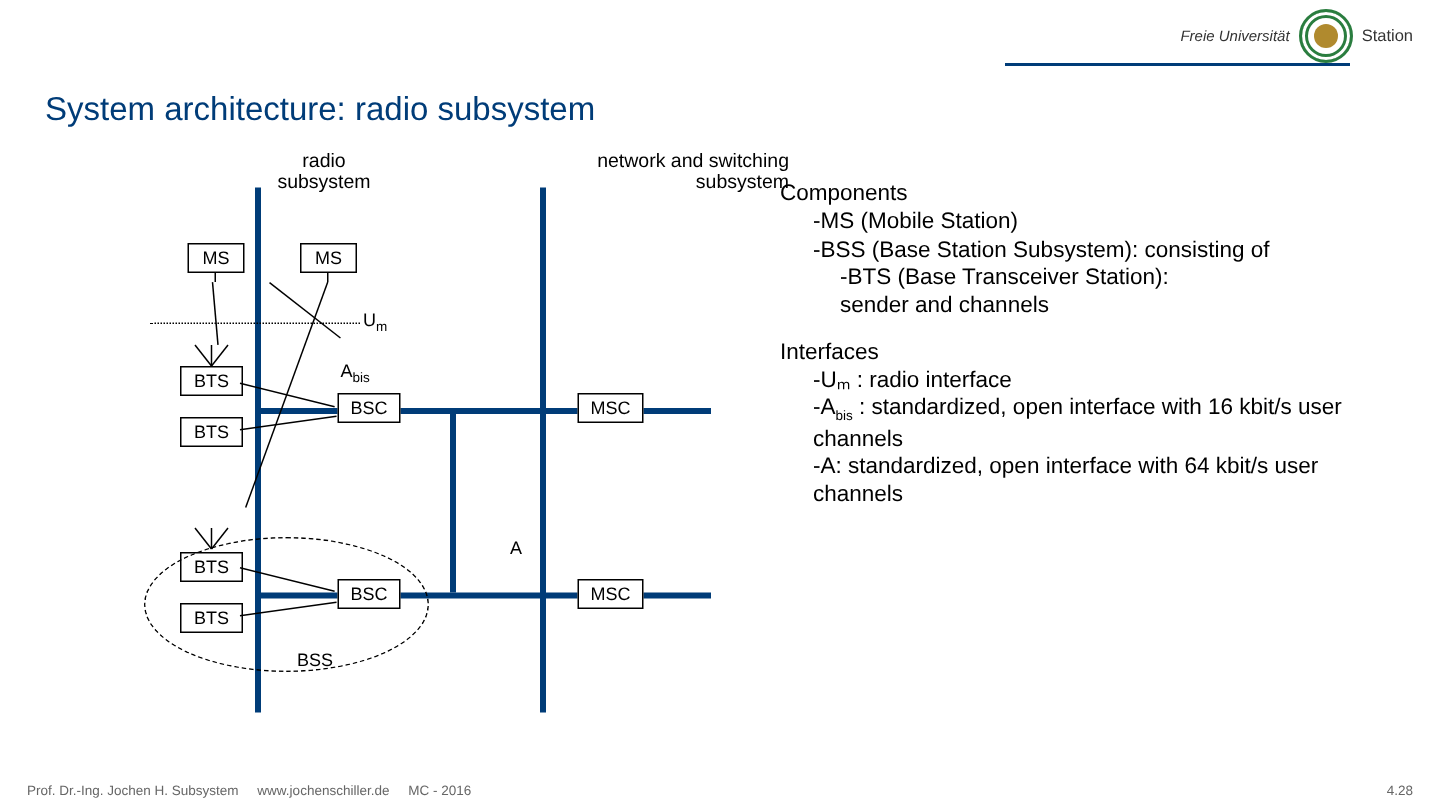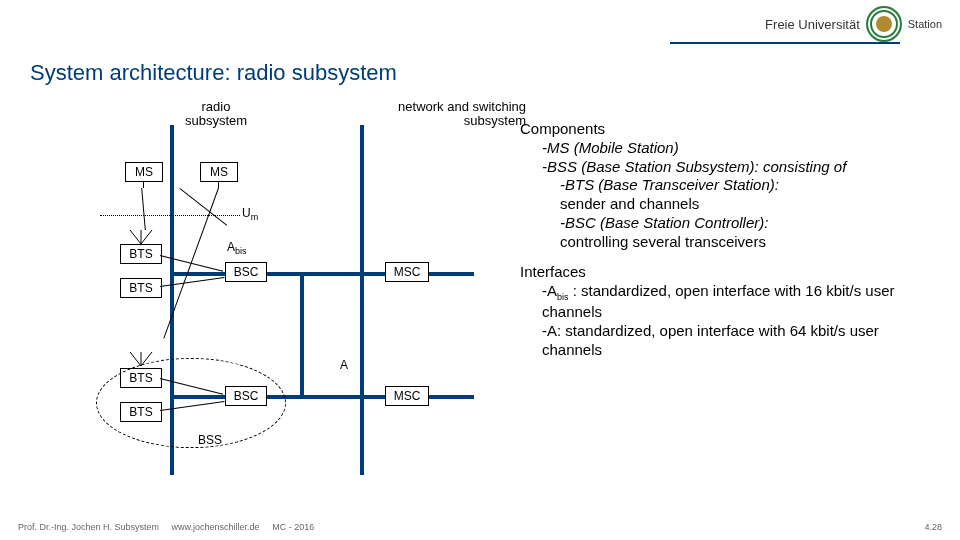--- a/index.html
+++ b/index.html
@@ -1,19 +1,19 @@
 <!DOCTYPE html>
 <html><head>
 <meta charset="utf-8">
 <style>
   html,body{margin:0;padding:0;width:960px;height:540px;font-family:Arial,Helvetica,sans-serif;background:#fff;color:#000;overflow:hidden}
   .header{position:absolute;top:0;left:0;right:0;height:48px}
   .header-line{position:absolute;top:42px;left:670px;width:230px;height:2px;background:#003c78}
   .logo{position:absolute;top:6px;right:18px;display:flex;align-items:center;gap:6px}
-  .logo-text{font-size:13px;color:#333}
+  .logo-text{font-size:10px;font-style:italic;color:#333}
   .logo-seal{width:32px;height:32px;border-radius:50%;background:#fff;border:2px solid #2a7d3f;box-shadow:inset 0 0 0 2px #fff,inset 0 0 0 4px #2a7d3f;position:relative}
   .logo-seal:after{content:"";position:absolute;top:8px;left:8px;width:16px;height:16px;border-radius:50%;background:#b08a2e}
   .logo-berlin{font-size:11px;color:#333}
   .title{position:absolute;top:60px;left:30px;font-size:22px;color:#003c78}
   .diagram{position:absolute;top:100px;left:70px;width:440px;height:380px}
   .vline{position:absolute;top:25px;width:4px;background:#003c78}
   .hline{position:absolute;left:0;height:4px;background:#003c78}
   .lbl{position:absolute;font-size:13px;color:#000;text-align:center;line-height:1.1}
   .node{position:absolute;border:1px solid #000;background:#fff;font-size:12px;text-align:center;padding:2px 0}
   .node-ms{width:36px}
@@ -23,21 +23,21 @@
   .antenna{position:absolute;width:22px;height:14px}
   .antenna svg{width:22px;height:14px;overflow:visible}
   .dash-ellipse{position:absolute;border:1px dashed #000;border-radius:50%}
   .sub{font-size:9px;vertical-align:sub}
   .iface{position:absolute;font-size:12px}
   .dotline{position:absolute;border-top:1px dotted #000;height:0}
   .arrow-line{position:absolute;background:#000}
   .content{position:absolute;top:120px;left:520px;width:420px;font-size:15px;line-height:1.25}
   .content .sub-item{padding-left:22px}
   .content .sub-sub{padding-left:40px;font-style:normal}
-  .content .it{font-style:italic}
+  .content .it{}
   .footer{position:absolute;bottom:8px;left:18px;right:18px;font-size:9px;color:#666;display:flex;justify-content:space-between}
 </style>
 </head>
 <body>
 
 <div class="header">
   <div class="header-line"></div>
   <div class="logo">
     <span class="logo-text">Freie Universität</span>
     <span class="logo-seal"></span>
@@ -119,26 +119,23 @@
 </div>
 
 <div class="content">
   <div>Components</div>
   <div class="sub-item"><span class="it">-MS (Mobile Station)</span></div>
   <div class="sub-item"><span class="it">-BSS (Base Station Subsystem): consisting of</span></div>
   <div class="sub-sub">
     <span class="it">-BTS (Base Transceiver Station):</span><br>
     <span>sender and channels</span>
   </div>
-  <div class="sub-sub">
-    <span class="it">-BSC (Base Station Controller):</span><br>
-    <span>controlling several transceivers</span>
-  </div>
   <div style="height:12px"></div>
   <div>Interfaces</div>
+  <div class="sub-item">-Uₘ : radio interface</div>
   <div class="sub-item">
     <span>-A</span><span class="sub">bis</span><span> : standardized, open interface with 16 kbit/s user channels</span>
   </div>
   <div class="sub-item">-A: standardized, open interface with 64 kbit/s user channels</div>
 </div>
 
 <div class="footer">
   <div>
     <span>Prof. Dr.-Ing. Jochen H. Subsystem</span>
     &nbsp;&nbsp;&nbsp;

